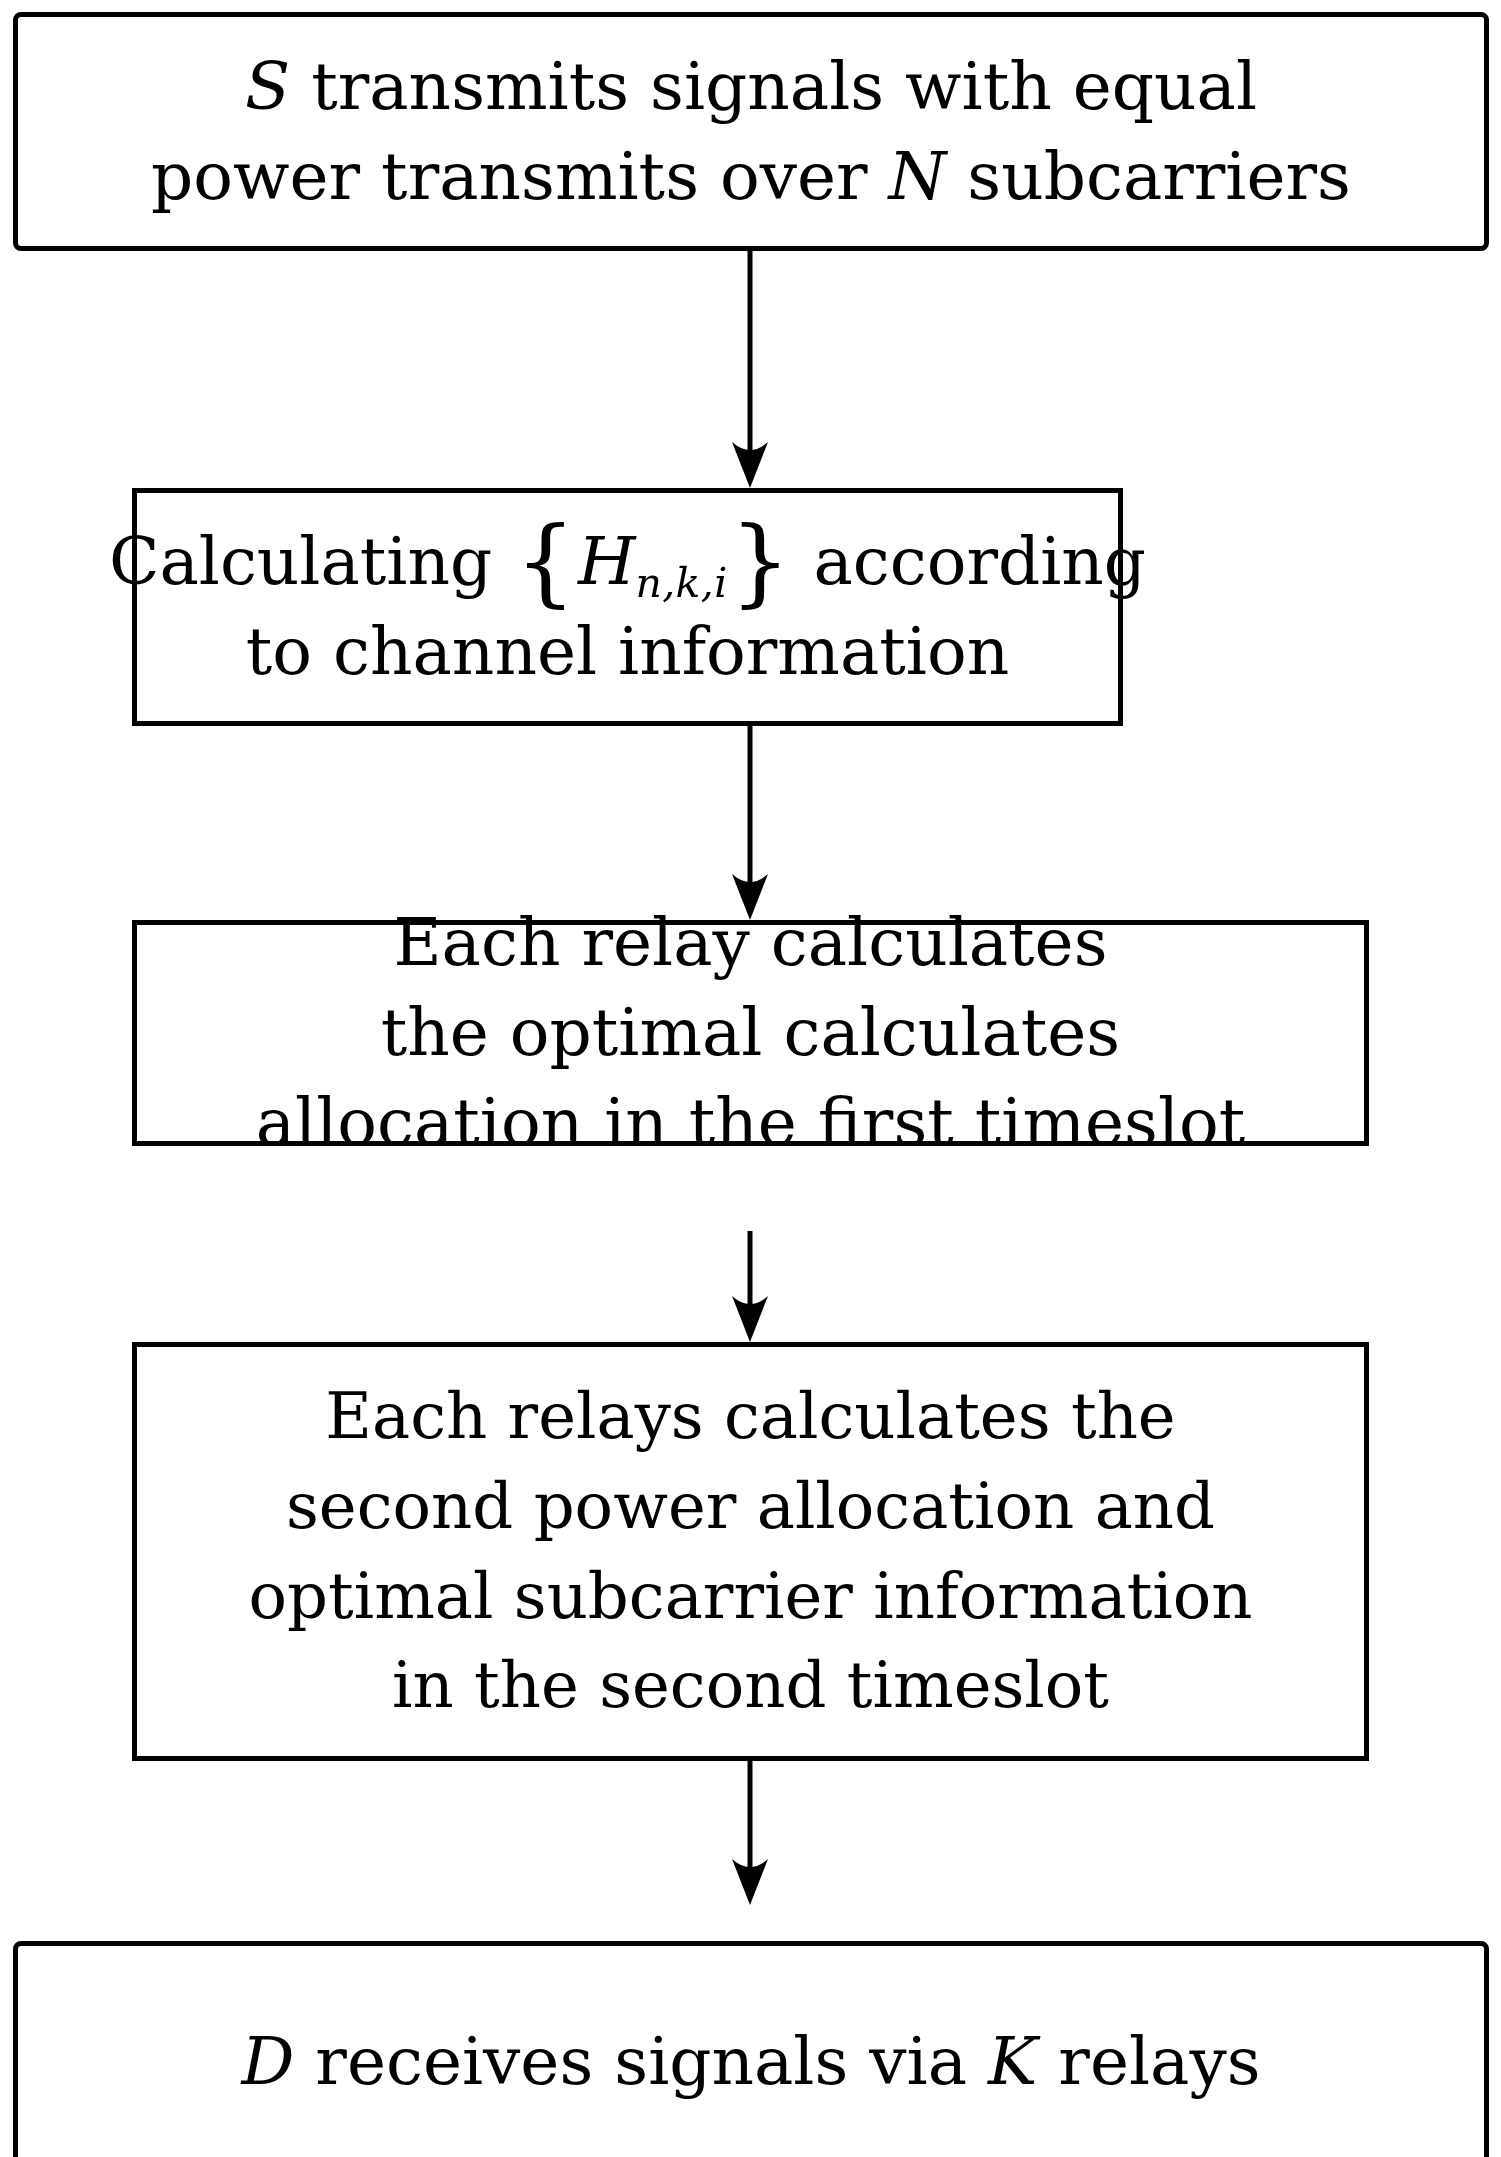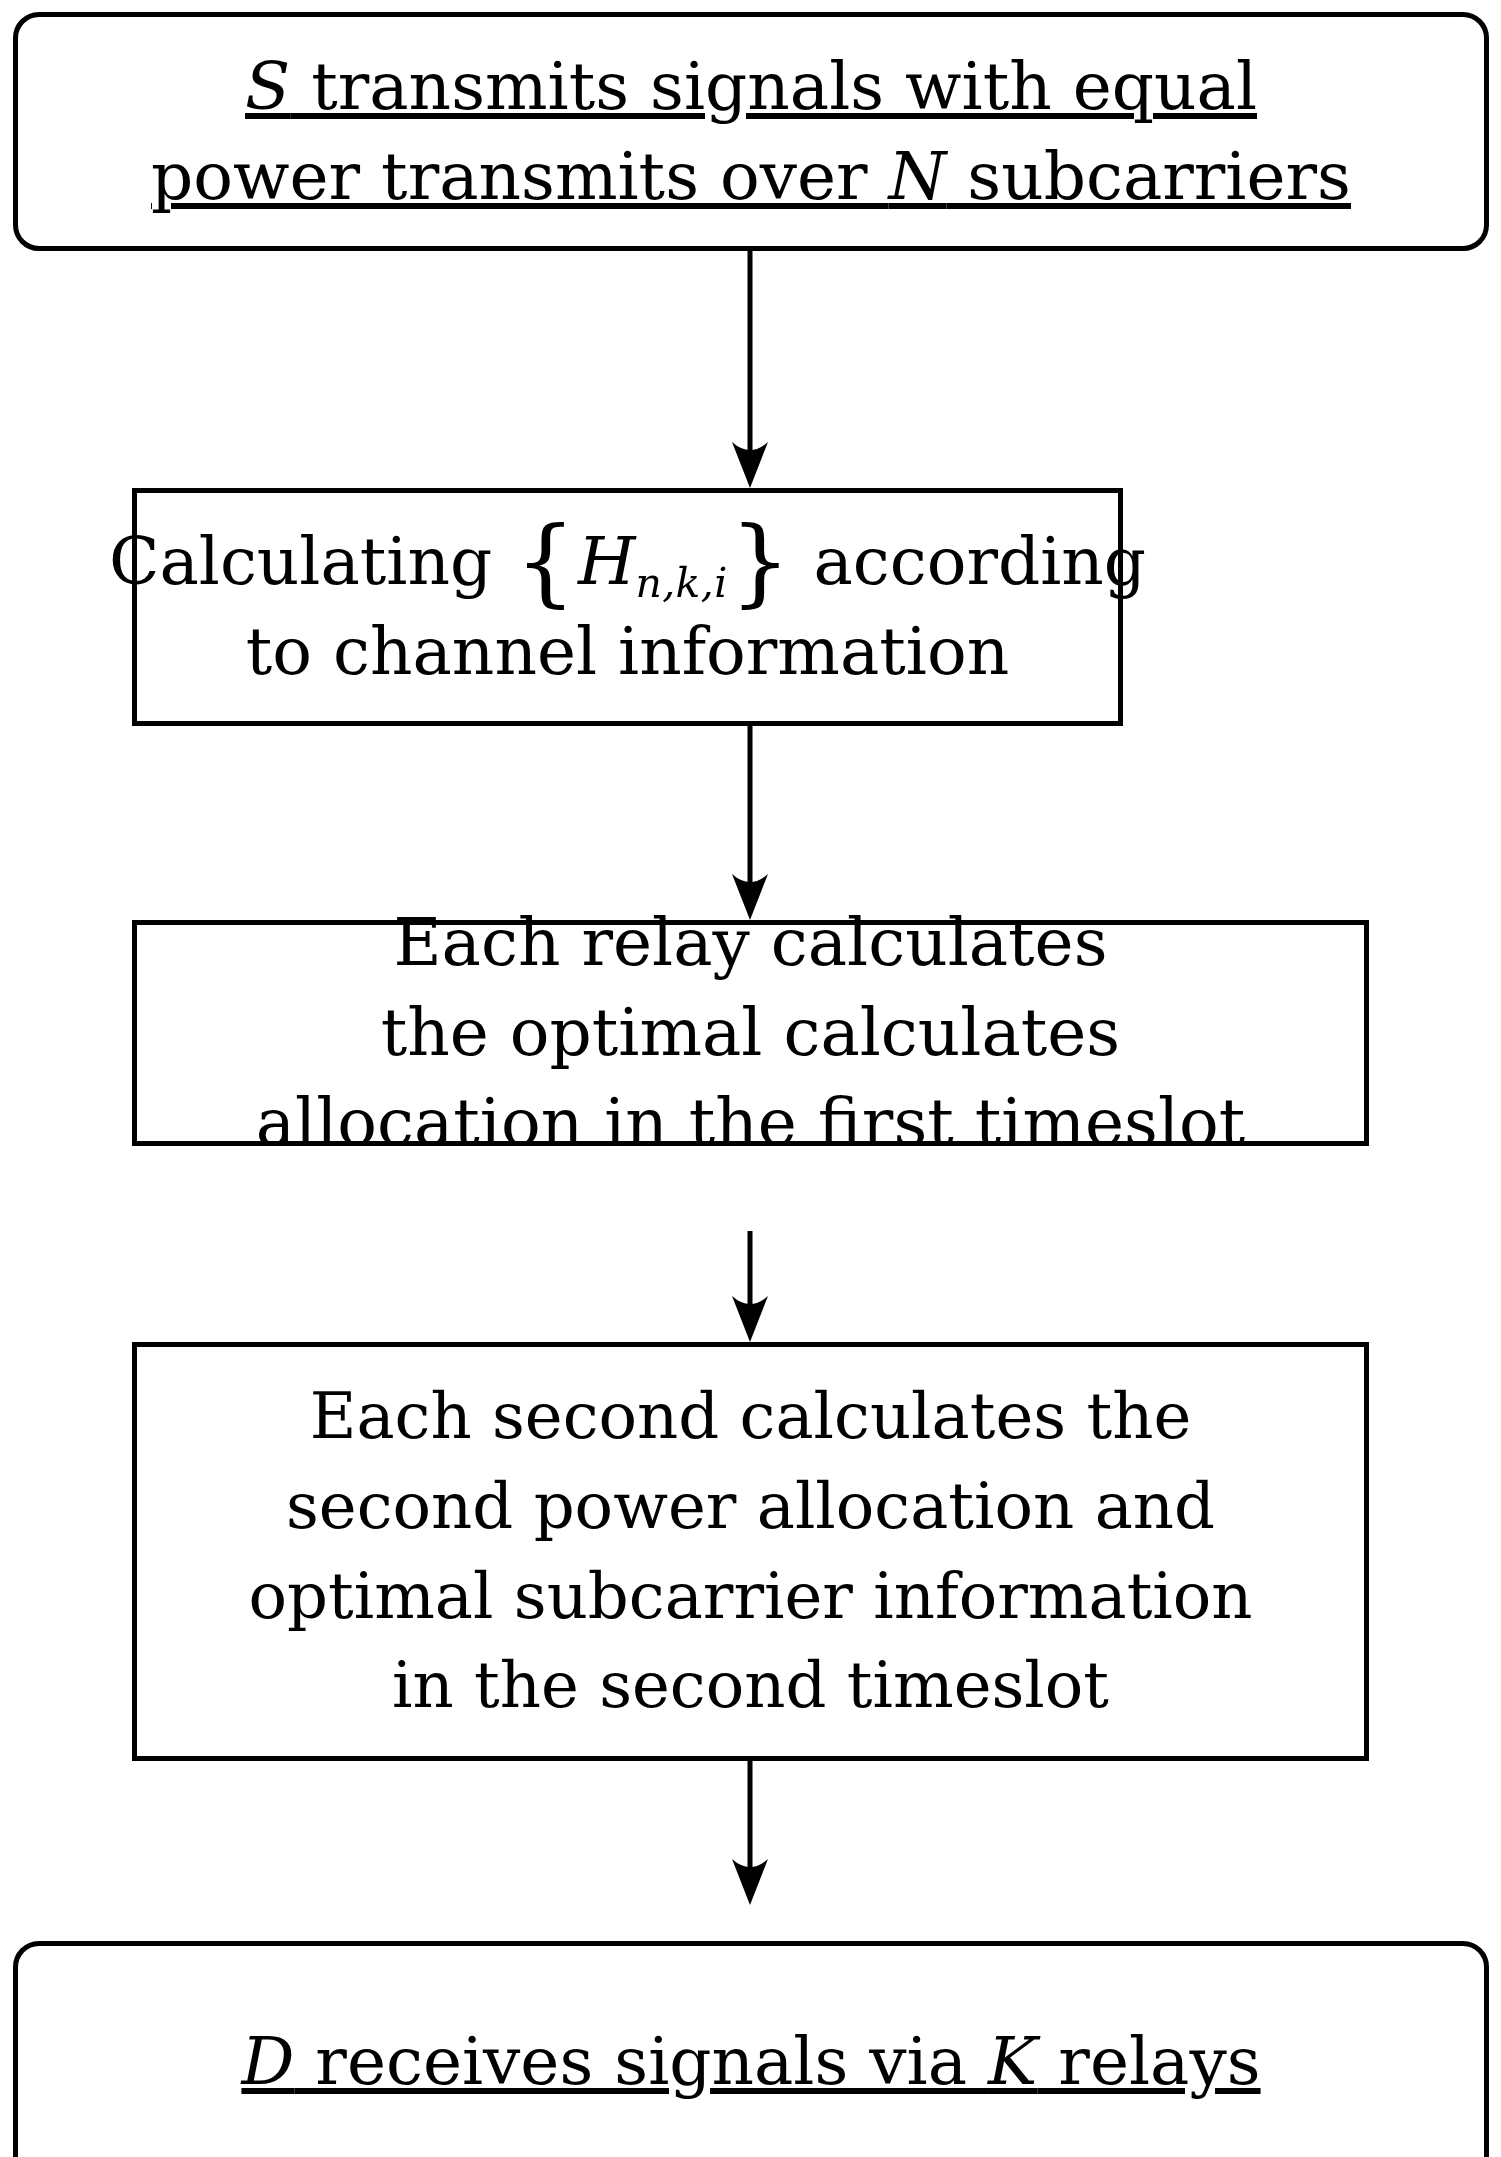--- a/index.html
+++ b/index.html
@@ -23,22 +23,21 @@
     background: #ffffff;
     display: flex;
     flex-direction: column;
     align-items: center;
     justify-content: center;
     text-align: center;
     font-size: 66px;
     line-height: 1.36;
   }
   .rounded {
-    border-radius: 26px;
-    text-decoration: underline;
+    border-radius: 8px;
   }
   #box1 { left: 13px;  top: 12px;   width: 1476px; height: 239px; }
   #box2 { left: 132px; top: 488px;  width: 991px; height: 238px; }
   #box3 { left: 132px; top: 920px;  width: 1237px; height: 226px; }
   #box4 { left: 132px; top: 1342px; width: 1237px; height: 419px; font-size: 64px; line-height: 1.40; }
   #box5 { left: 13px;  top: 1905px; width: 1476px; height: 241px; margin-top: 36px; }
   .line { display: block; white-space: pre; }
   .ivar { font-style: italic; }
   .brace {
     font-size: 1.45em;
@@ -95,21 +94,21 @@
     <span class="line">the optimal calculates</span>
     <span class="line">allocation in the first timeslot</span>
   </div>
 
   <svg class="arrow" id="arrow3" viewBox="0 0 44 113" xmlns="http://www.w3.org/2000/svg">
     <line x1="22" y1="0" x2="22" y2="79" stroke="#000" stroke-width="5"></line>
     <path d="M22 111 L4 65 Q22 81 40 65 Z" fill="#000"></path>
   </svg>
 
   <div class="box" id="box4">
-    <span class="line">Each second calculates the</span>
+    <span class="line">Each relays calculates the</span>
     <span class="line">second power allocation and</span>
     <span class="line">optimal subcarrier information</span>
     <span class="line">in the second timeslot</span>
   </div>
 
   <svg class="arrow" id="arrow4" viewBox="0 0 44 148" xmlns="http://www.w3.org/2000/svg">
     <line x1="22" y1="0" x2="22" y2="114" stroke="#000" stroke-width="5"></line>
     <path d="M22 146 L4 100 Q22 116 40 100 Z" fill="#000"></path>
   </svg>
 

